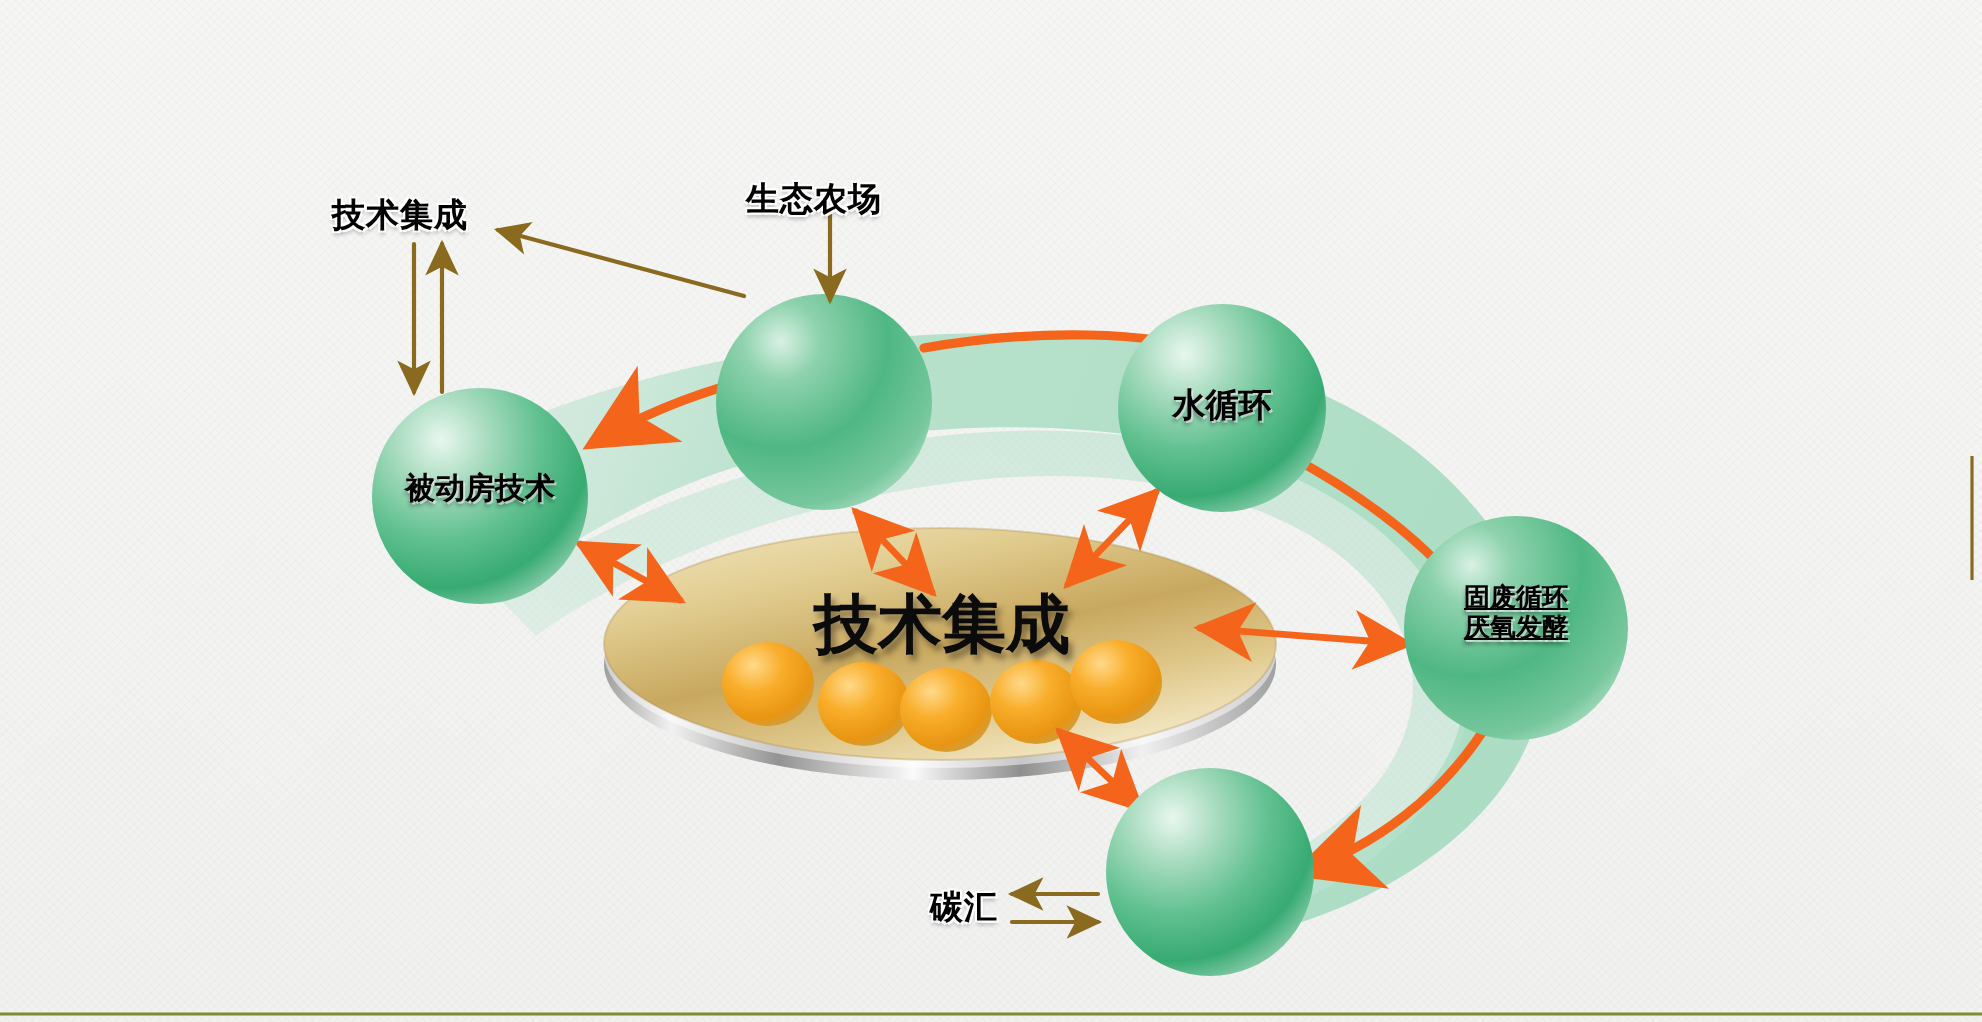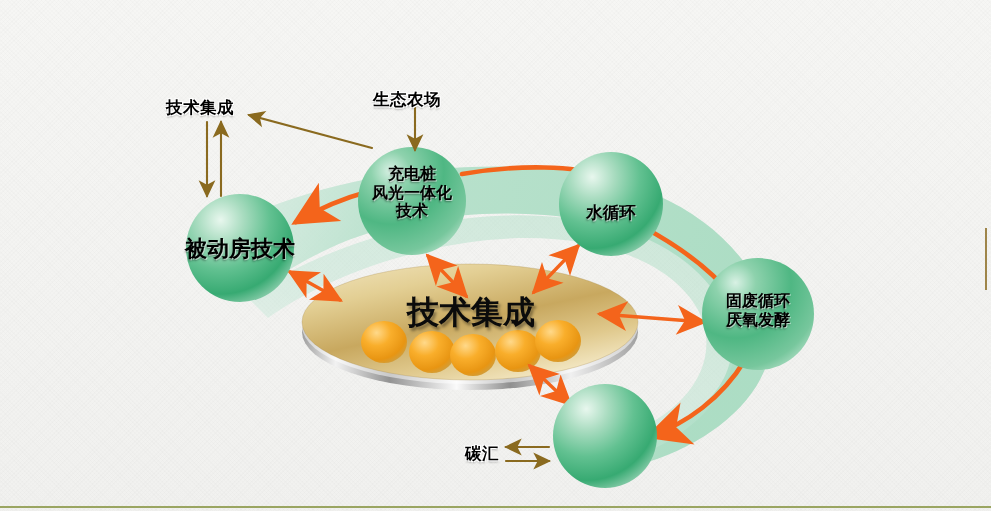--- a/index.html
+++ b/index.html
@@ -209,29 +209,26 @@
       <line x1="506" y1="461" x2="549" y2="461" marker-end="url(#arrBr)"></line>
     </g>
 
     <line x1="986" y1="228" x2="986" y2="290" stroke="#8a6a1f" stroke-width="1.6"></line>
 
     <line x1="0" y1="507" x2="991" y2="507" stroke="#7e8c33" stroke-width="1.4"></line>
   </svg>
 
   <div class="hub-label" style="left:407px; top:291px; font-size:32px;text-align:center;">技术集成</div>
 
-  <div class="node-label" style="left:175px; top:236px; width:130px; font-size:22px;">被动房技术</div>
-
-  <div class="node-label" style="left:352px; top:165px; width:120px; font-size:16px;">充电桩
-风光一体化
-技术</div>
-
-  <div class="node-label" style="left:551px; top:203px; width:120px; font-size:16.5px;">水循环</div>
-
-  <div class="node-label" style="left:698px; top:292px; width:120px; font-size:16px;">固废循环
+  <div class="node-label" style="left:175px; top:236px; width:130px; font-size:15px;">被动房技术</div>
+
+
+  <div class="node-label" style="left:551px; top:193px; width:120px; font-size:16.5px;">水循环</div>
+
+  <div class="node-label" style="left:698px; top:292px; width:120px; font-size:13px;text-decoration:underline;">固废循环
 厌氧发酵</div>
 
 
   <div class="lbl" style="left:166px; top:97px; font-size:16.5px;">技术集成</div>
 
   <div class="lbl" style="left:373px; top:89px; font-size:16.5px;">生态农场</div>
 
   <div class="lbl" style="left:465px; top:443px; font-size:16.5px;font-family:Liberation Serif, serif;">碳汇</div>
 
   <div class="hit" style="left:186px; top:194px; width:108px; height:108px;"></div>

